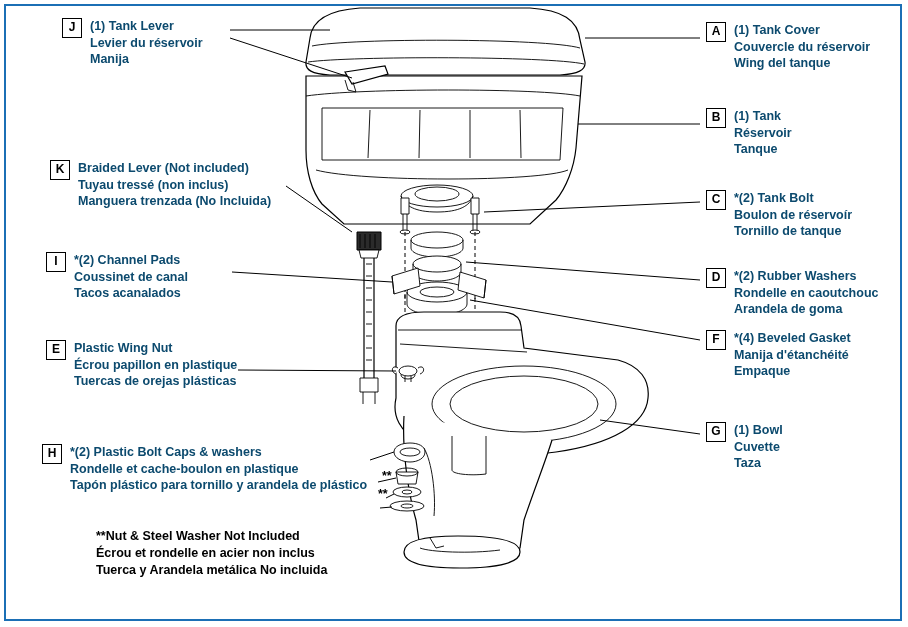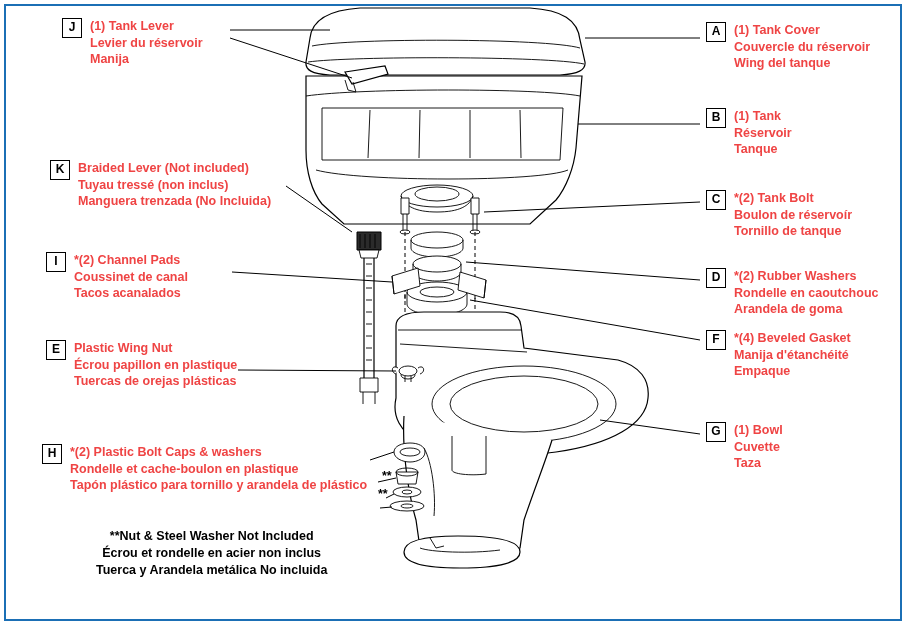--- a/index.html
+++ b/index.html
@@ -41,21 +41,21 @@
     font-weight: bold;
     line-height: 17px;
     text-align: center;
     flex: 0 0 auto;
     background: #fff;
     color: #000;
   }
   .lines {
     font-size: 12.5px;
     line-height: 16.5px;
-    color: #ef4444;
+    color: #0c4a6e;
     white-space: nowrap;
   }
   .lines .l {
     display: block;
     font-weight: bold;
   }
   .note {
     position: absolute;
     font-size: 12.5px;
     line-height: 17px;
@@ -309,19 +309,19 @@
     <div class="lines">
       <span class="l">(1) Bowl</span>
       <span class="l">Cuvette</span>
       <span class="l">Taza</span>
     </div>
   </div>
 
   <div class="note" style="left:382px; top:468px;">**</div>
   <div class="note" style="left:378px; top:486px;">**</div>
 
-  <div class="note" style="left:96px; top:528px;text-align:center;">
+  <div class="note" style="left:96px; top:528px;">
     <span>**Nut &amp; Steel Washer Not Included</span>
     <span>Écrou et rondelle en acier non inclus</span>
     <span>Tuerca y Arandela metálica No incluida</span>
   </div>
 
 </div>
 
 </body></html>

